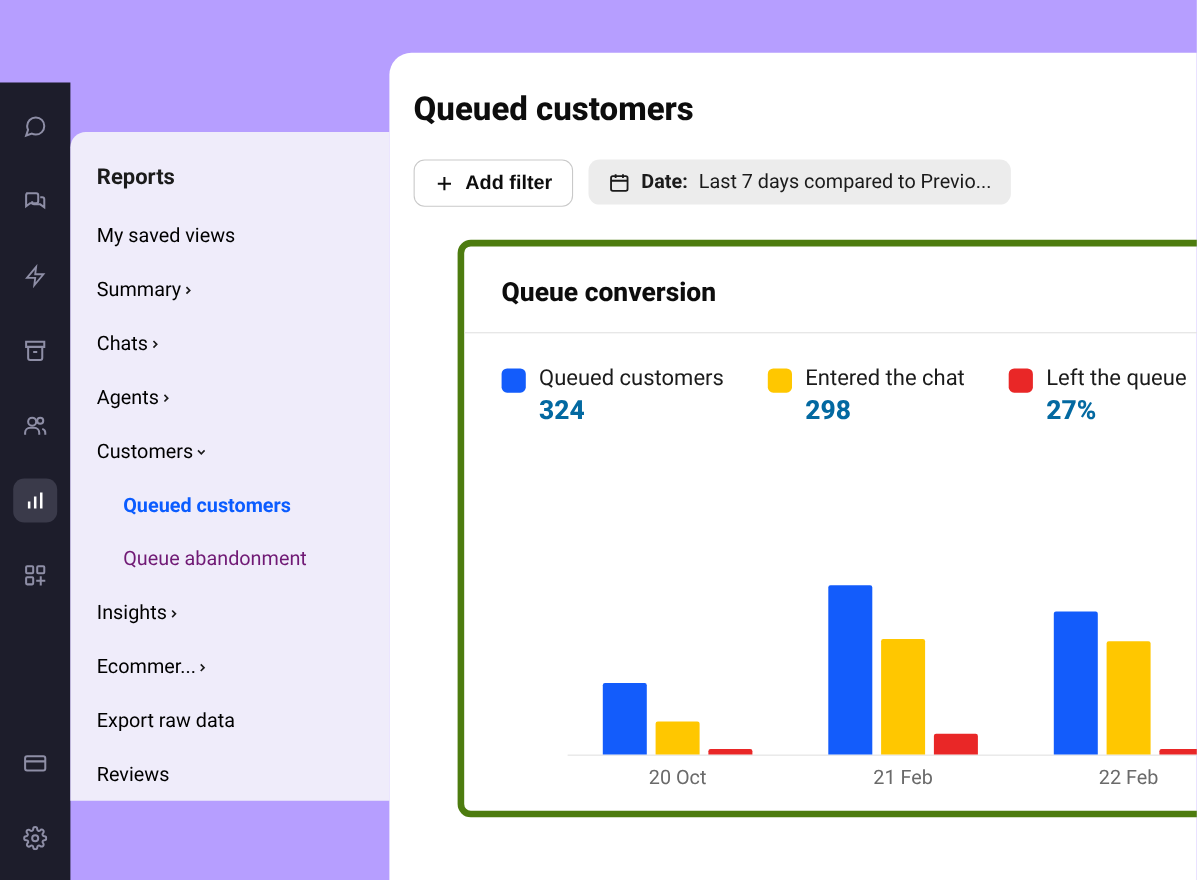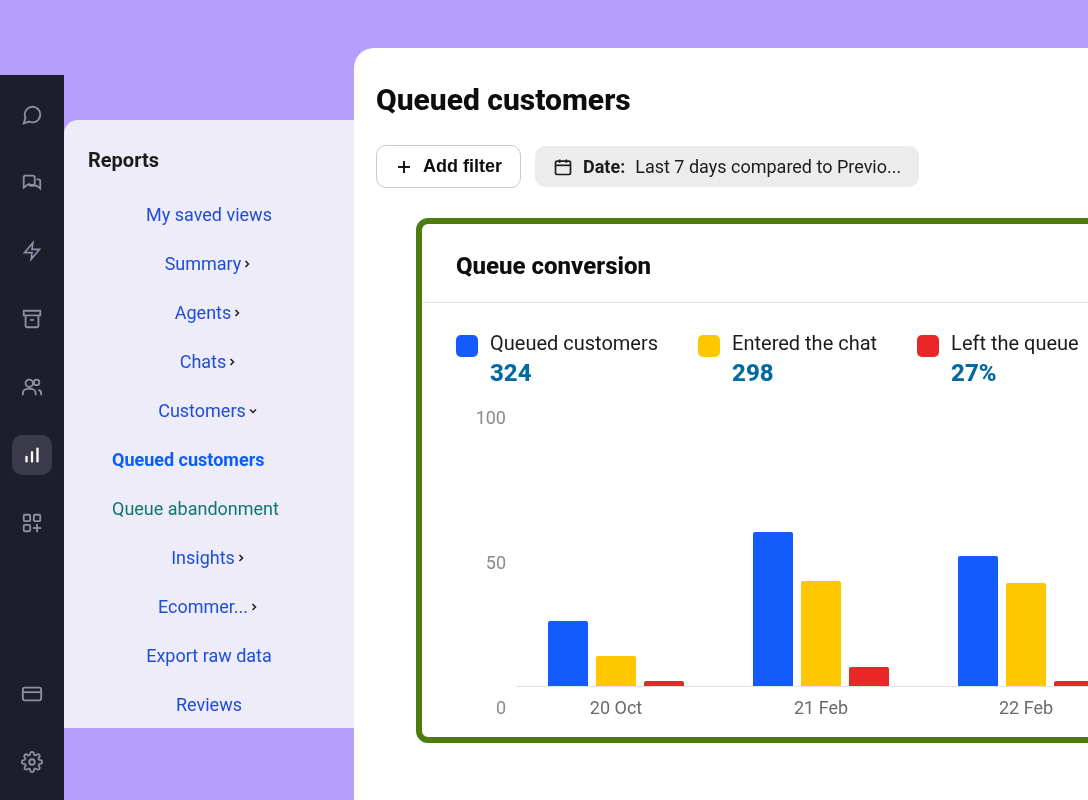--- a/index.html
+++ b/index.html
@@ -51,31 +51,31 @@
 }
 .sidebar-title {
   font-size: 20px;
   font-weight: 700;
   color: #1b1b1b;
   padding: 0 24px 18px 24px;
 }
 .nav-item {
   display: flex;
   align-items: center;
-  justify-content: center;
+  justify-content: flex-start;
   padding: 14px 24px;
   font-size: 18px;
-  color: #1d4ed8;
+  color: #000000;
   cursor: pointer;
 }
 .nav-item .chev { color: #1b1b1b; }
 .sub-item {
   padding: 14px 24px 14px 48px;
   font-size: 18px;
-  color: #0f766e;
+  color: #701a75;
   cursor: pointer;
 }
 .sub-item.active {
   color: #0b5cff;
   font-weight: 700;
 }
 .main-panel {
   position: absolute;
   left: 354px;
   top: 48px;
@@ -88,21 +88,21 @@
 }
 .page-title {
   font-size: 30px;
   font-weight: 800;
   color: #0d0d0d;
   margin-bottom: 28px;
 }
 .filter-row {
   display: flex;
   gap: 14px;
-  align-items: center;
+  align-items: flex-start;
   margin-bottom: 30px;
 }
 .btn-outline {
   display: inline-flex;
   align-items: center;
   gap: 10px;
   padding: 10px 18px;
   border: 1px solid #c9c9c9;
   border-radius: 10px;
   background: #fff;
@@ -294,29 +294,29 @@
   </div>
   <div class="nav-item">
     <span>Summary</span>
     <span class="chev">
         <svg width="12" height="14" viewBox="0 0 24 24" fill="none" stroke="currentColor" stroke-width="3">
           <polyline points="9 18 15 12 9 6"></polyline>
         </svg>
       </span>
   </div>
   <div class="nav-item">
-    <span>Agents</span>
+    <span>Chats</span>
     <span class="chev">
         <svg width="12" height="14" viewBox="0 0 24 24" fill="none" stroke="currentColor" stroke-width="3">
           <polyline points="9 18 15 12 9 6"></polyline>
         </svg>
       </span>
   </div>
   <div class="nav-item">
-    <span>Chats</span>
+    <span>Agents</span>
     <span class="chev">
         <svg width="12" height="14" viewBox="0 0 24 24" fill="none" stroke="currentColor" stroke-width="3">
           <polyline points="9 18 15 12 9 6"></polyline>
         </svg>
       </span>
   </div>
   <div class="nav-item">
     <span>Customers</span>
     <span class="chev">
         <svg width="14" height="12" viewBox="0 0 24 24" fill="none" stroke="currentColor" stroke-width="3">
@@ -396,25 +396,20 @@
       <div class="legend">
         <div class="swatch" style="background:#E92727"></div>
         <div class="legend-text">
           <div class="lbl">Left the queue</div>
           <div class="val">27%</div>
         </div>
       </div>
     </div>
 
     <div class="chart-wrap">
-      <div class="y-axis">
-        <div class="y-tick" style="top:0%">100</div>
-        <div class="y-tick" style="top:50%">50</div>
-        <div class="y-tick" style="top:100%">0</div>
-      </div>
 
       <div class="plot">
         <div class="group" style="left:20px">
           <div class="bar" style="height:64.8px;background:#135CFB"></div>
           <div class="bar" style="height:29.7px;background:#FFC700"></div>
           <div class="bar" style="height:5.4px;background:#E92727"></div>
         </div>
         <div class="group" style="left:225px">
           <div class="bar" style="height:153.89999999999998px;background:#135CFB"></div>
           <div class="bar" style="height:105.3px;background:#FFC700"></div>

